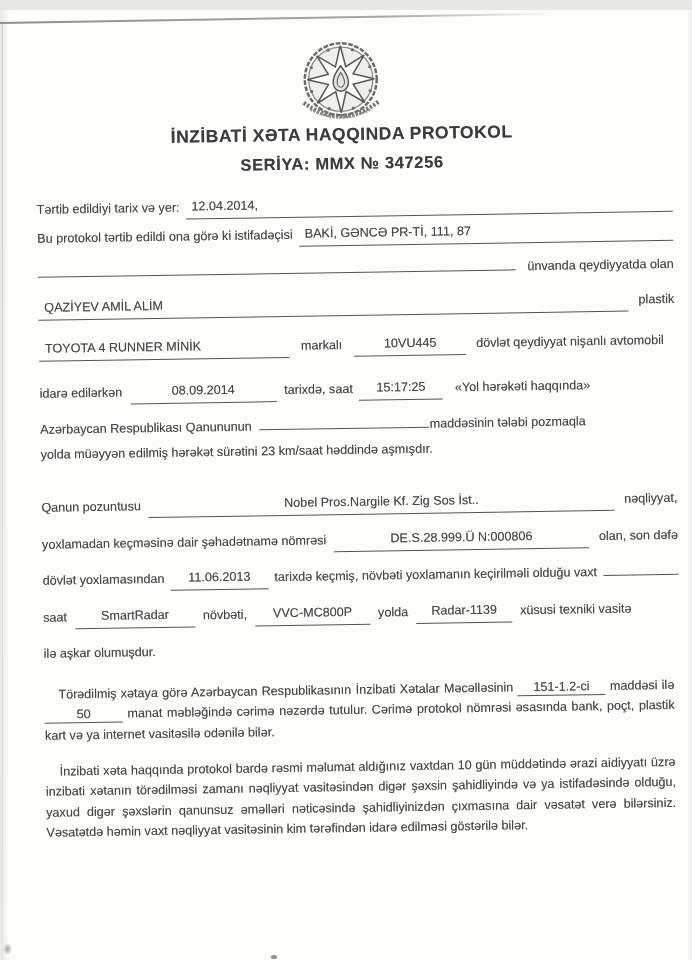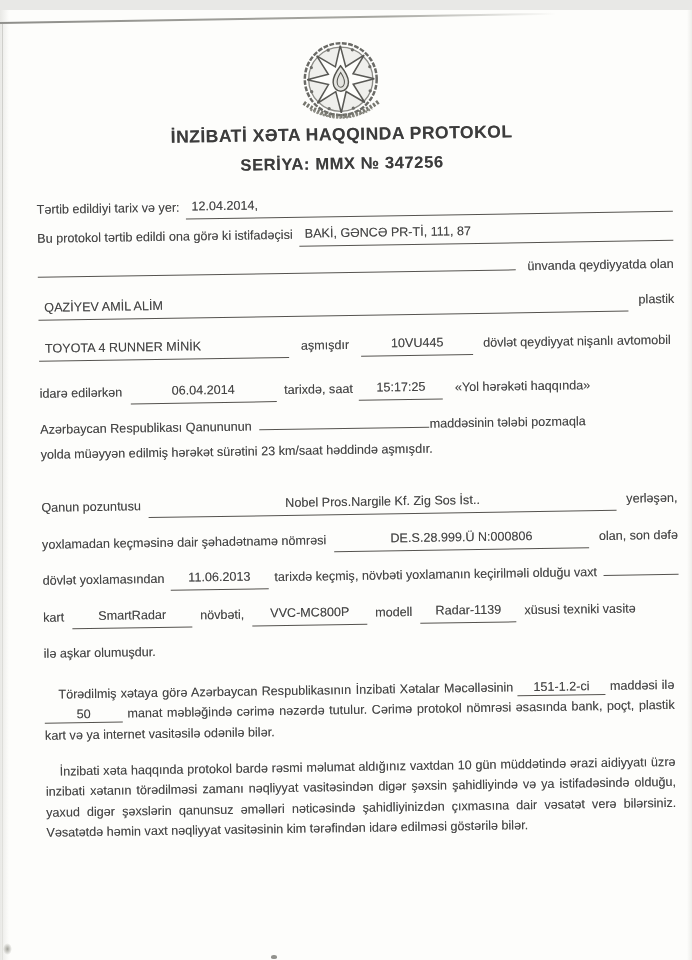--- a/index.html
+++ b/index.html
@@ -129,68 +129,68 @@
       <span class="m12">ünvanda qeydiyyatda olan</span>
     </div>
 
     <div class="row r4">
       <span class="fill u"><span class="v vleft">QAZİYEV AMİL ALİM</span></span>
       <span class="m10">plastik</span>
     </div>
 
     <div class="row r5">
       <span class="u w250"><span class="v vleft">TOYOTA 4 RUNNER MİNİK</span></span>
-      <span class="m12">aşmışdır</span>
+      <span class="m12">markalı</span>
       <span class="u w118 val m12"><span class="v">10VU445</span></span>
       <span class="m10">dövlət qeydiyyat nişanlı avtomobil</span>
     </div>
 
     <div class="row r6">
       <span>idarə edilərkən</span>
-      <span class="u w146 val m8"><span class="v">06.04.2014</span></span>
+      <span class="u w146 val m8"><span class="v">08.09.2014</span></span>
       <span class="m8">tarixdə, saat</span>
       <span class="u w86 val m6"><span class="v">15:17:25</span></span>
       <span class="m12">«Yol hərəkəti haqqında»</span>
     </div>
 
     <div class="row r7">
       <span>Azərbaycan Respublikası Qanununun</span>
       <span class="u w170 m8"></span>
       <span>maddəsinin tələbi pozmaqla</span>
     </div>
 
     <div class="row r8">
       <span>yolda müəyyən edilmiş hərəkət sürətini 23 km/saat həddində aşmışdır.</span>
     </div>
 
     <div class="row r9">
       <span>Qanun pozuntusu</span>
       <span class="fill u val m8"><span class="v">Nobel Pros.Nargile Kf. Zig Sos İst..</span></span>
-      <span class="m10">yerləşən,</span>
+      <span class="m10">nəqliyyat,</span>
     </div>
 
     <div class="row r10">
       <span>yoxlamadan keçməsinə dair şəhadətnamə nömrəsi</span>
       <span class="fill u val m8"><span class="v">DE.S.28.999.Ü N:000806</span></span>
       <span class="m10">olan, son dəfə</span>
     </div>
 
     <div class="row r11">
       <span>dövlət yoxlamasından</span>
       <span class="u w100 val m6"><span class="v">11.06.2013</span></span>
       <span class="m6">tarixdə keçmiş, növbəti yoxlamanın keçirilməli olduğu vaxt</span>
       <span class="fill u m6"></span>
     </div>
 
     <div class="row r12">
-      <span>kart</span>
+      <span>saat</span>
       <span class="u w120 val m8"><span class="v">SmartRadar</span></span>
       <span class="m8">növbəti,</span>
       <span class="u w115 val m8"><span class="v">VVC-MC800P</span></span>
-      <span class="m8">modell</span>
+      <span class="m8">yolda</span>
       <span class="u w98 val m8"><span class="v">Radar-1139</span></span>
       <span class="m8">xüsusi texniki vasitə</span>
     </div>
 
     <div class="row r13">
       <span>ilə aşkar olumuşdur.</span>
     </div>
 
     <div class="para p1">
       <span>Törədilmiş xətaya görə Azərbaycan Respublikasının İnzibati Xətalar Məcəlləsinin</span>

